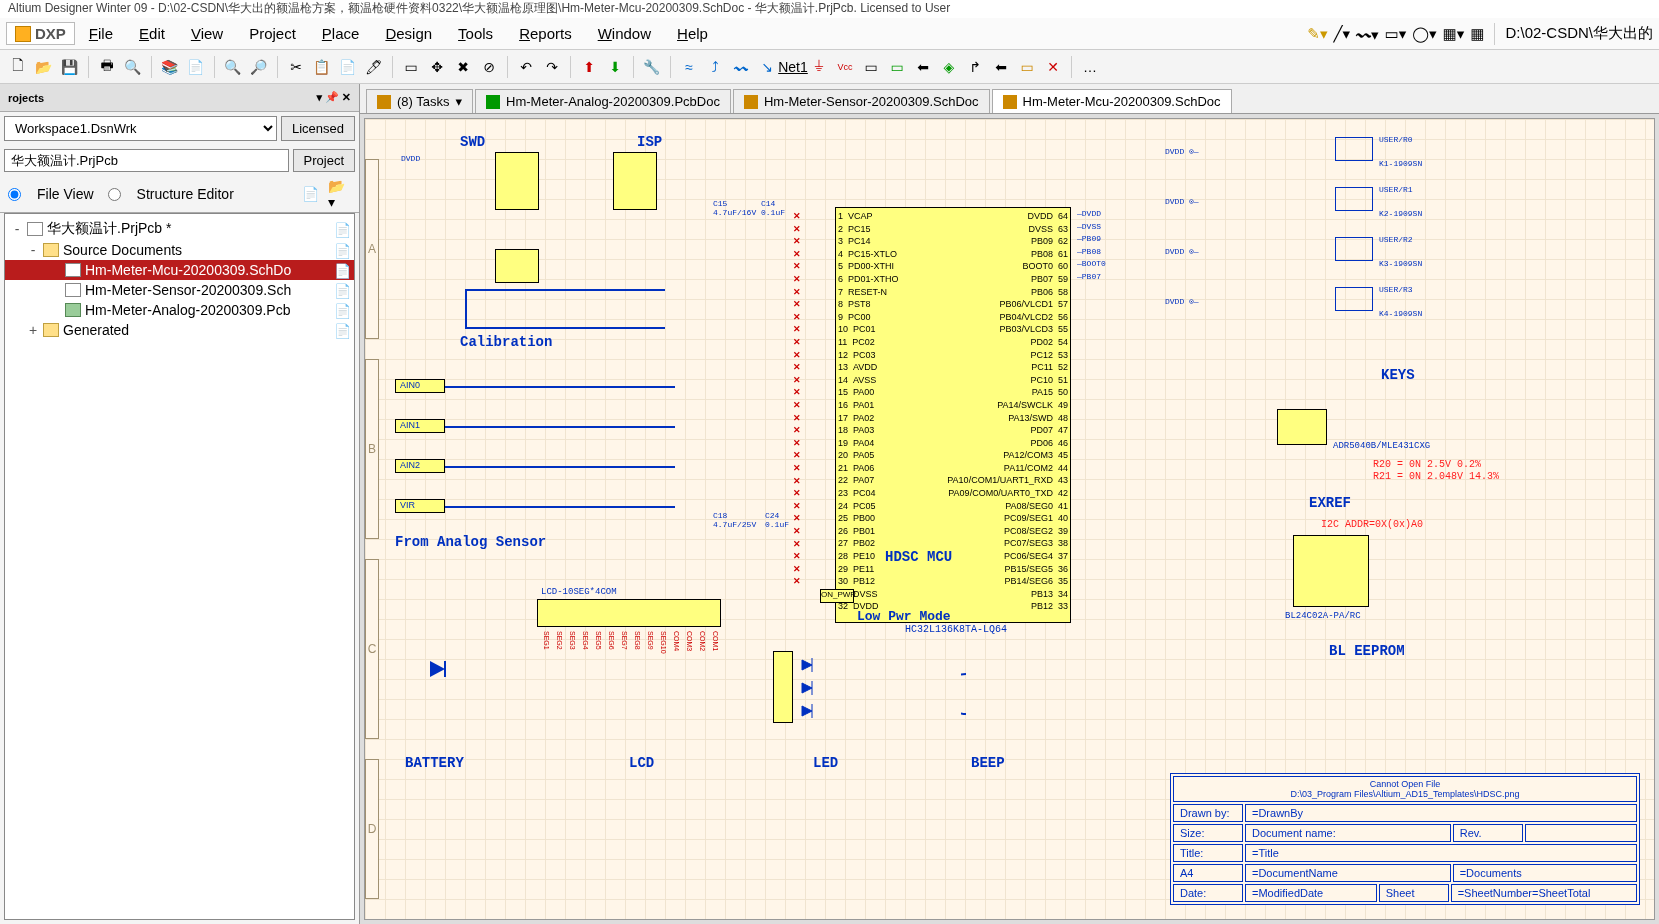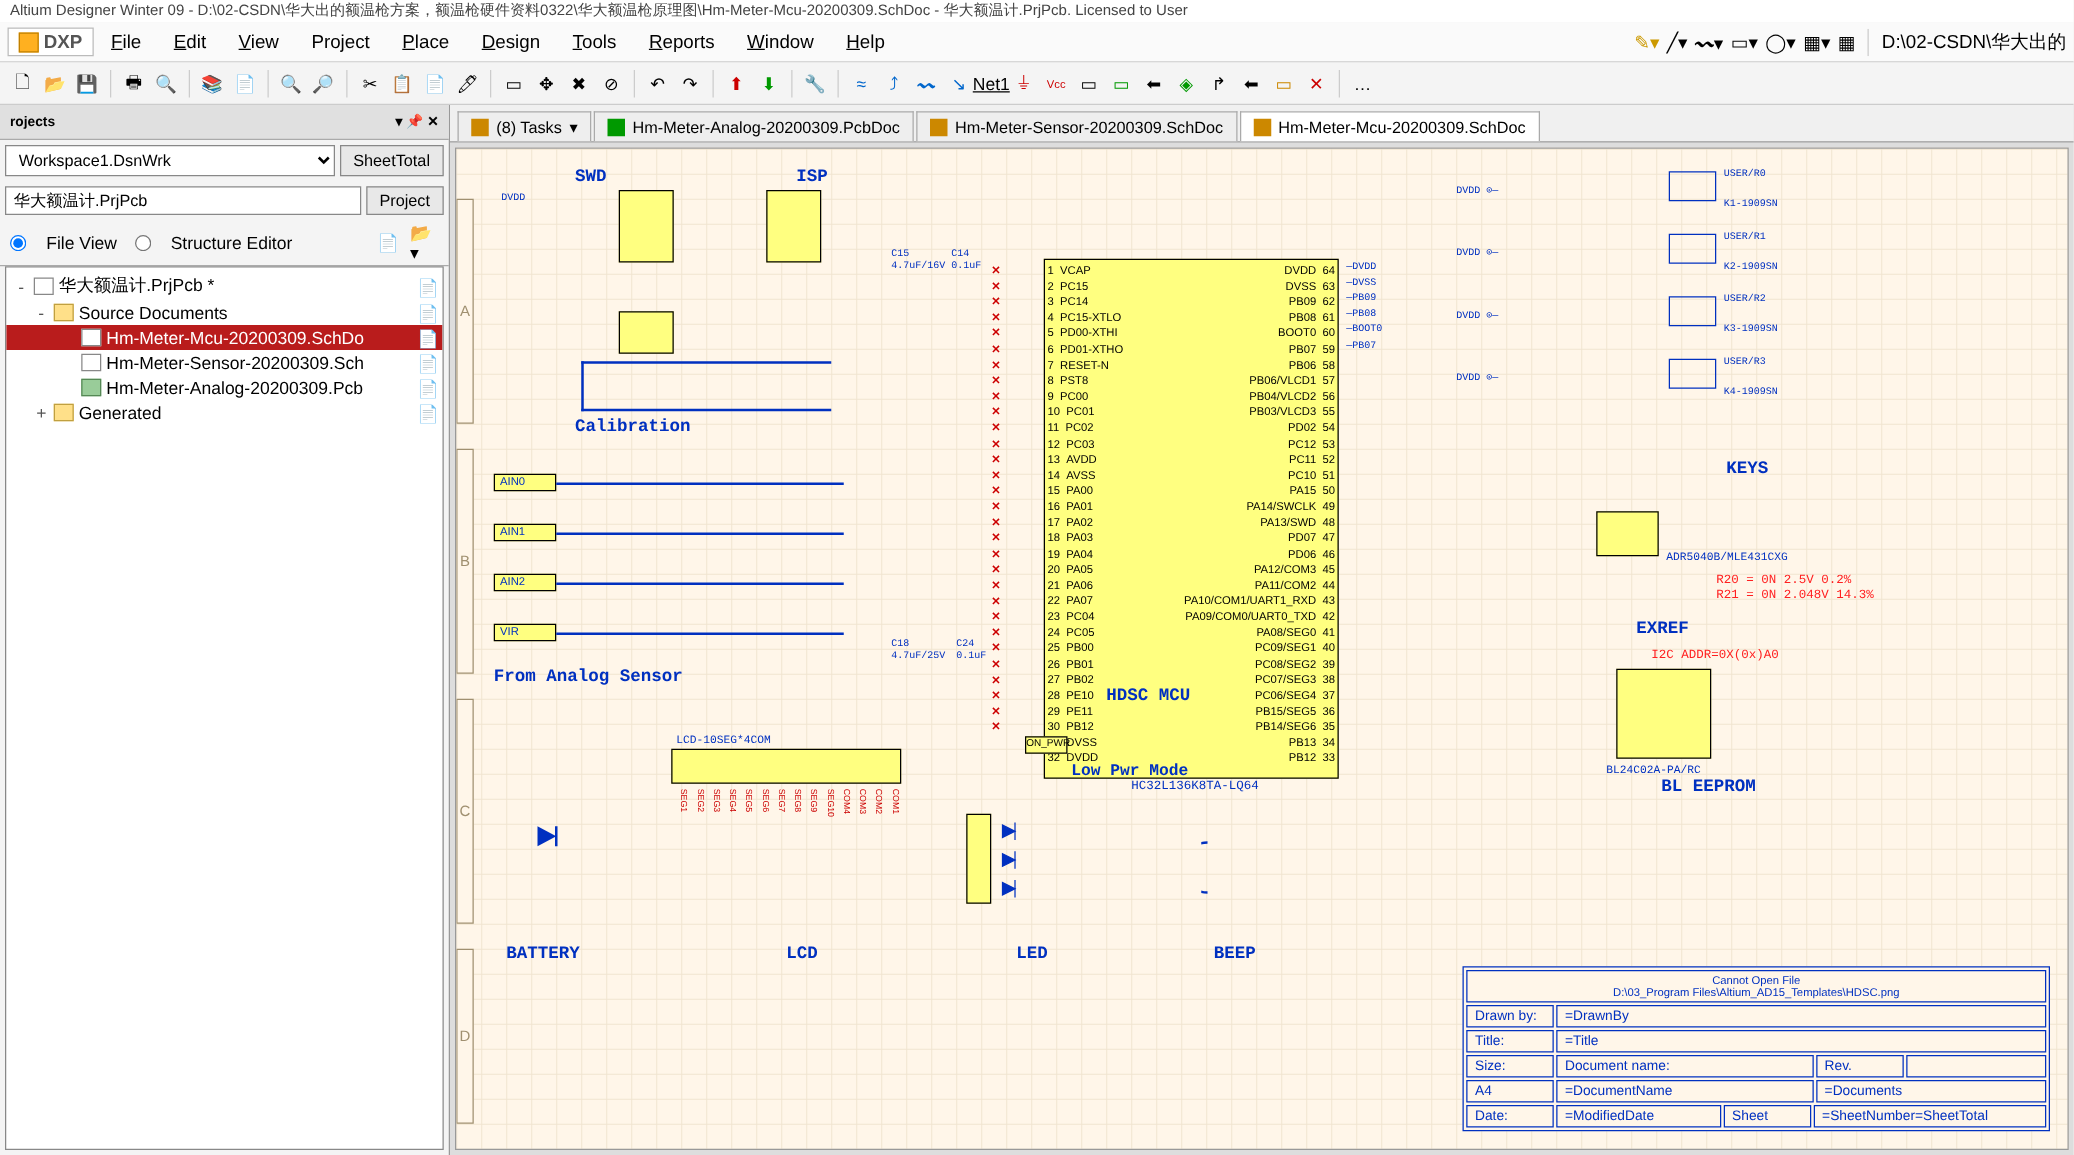--- a/index.html
+++ b/index.html
@@ -140,21 +140,21 @@
 </div>
 
 <div class="main">
  <div class="panel">
   <div class="panel-head">
    <span>rojects</span>
    <span class="pbtn">▾ 📌 ✕</span>
   </div>
   <div class="panel-row">
    <select class="inp"><option>Workspace1.DsnWrk</option></select>
-   <button class="btn">SheetTotal</button>
+   <button class="btn">Licensed</button>
   </div>
   <div class="panel-row">
    <input class="inp" value="华大额温计.PrjPcb" style="">
    <button class="btn">Project</button>
   </div>
   <div class="panel-row" style="padding:6px 8px;border-bottom:1px solid #aaa">
    <label>
           <input type="radio" checked="" style="">
           <span>File View</span>
         </label>
@@ -395,21 +395,21 @@
   <div class="net" style="position:absolute;left:214px;top:26px;font-size:8px">K4-1909SN</div>
  </div>
         </div>
 
    <div class="blk blk-title" style="left:944px;top:376px">EXREF</div>
    <div class="blk chip" style="left:912px;top:290px;width:50px;height:36px"></div>
    <div class="blk net" style="left:968px;top:322px;font-size:9px">ADR5040B/MLE431CXG</div>
    <div class="annotations" style="left:976px;top:340px">R20 = 0N  2.5V 0.2%</div>
    <div class="annotations" style="left:976px;top:352px">R21 = 0N  2.048V 14.3%</div>
 
-   <div class="blk blk-title" style="left:964px;top:503px">BL EEPROM</div>
+   <div class="blk blk-title" style="left:964px;top:524px">BL EEPROM</div>
    <div class="blk chip" style="left:928px;top:416px;width:76px;height:72px"></div>
    <div class="blk net" style="left:920px;top:492px;font-size:9px">BL24C02A-PA/RC</div>
    <div class="annotations" style="left:924px;top:400px">I2C ADDR=0X(0x)A0</div>
 
    <div class="blk blk-title" style="left:40px;top:636px">BATTERY</div>
    <div class="blk" style="left:60px;top:540px"><svg width="40" height="20">
             <polygon points="5,2 5,18 20,10" fill="#0030c0"></polygon>
             <line x1="20" y1="2" x2="20" y2="18" stroke="#0030c0" stroke-width="2"></line>
           </svg></div>
 
@@ -461,28 +461,28 @@
    <table class="titleblk">
     <tbody>
             <tr>
               <td colspan="6" style="text-align:center;font-size:9px"><span>Cannot Open File</span><br><span>D:\03_Program Files\Altium_AD15_Templates\HDSC.png</span></td>
             </tr>
     <tr>
               <td class="lbl">Drawn by:</td>
               <td colspan="5">=DrawnBy</td>
             </tr>
     <tr>
-              <td class="lbl">Title:</td>
-              <td colspan="5">=Title</td>
-            </tr>
-    <tr>
               <td class="lbl">Size:</td>
               <td colspan="3">Document name:</td>
               <td class="lbl">Rev.</td>
               <td></td>
+            </tr>
+    <tr>
+              <td class="lbl">Title:</td>
+              <td colspan="5">=Title</td>
             </tr>
     <tr>
               <td>A4</td>
               <td colspan="3">=DocumentName</td>
               <td colspan="2">=Documents</td>
             </tr>
     <tr>
               <td class="lbl">Date:</td>
               <td>=ModifiedDate</td>
               <td class="lbl">Sheet</td>

